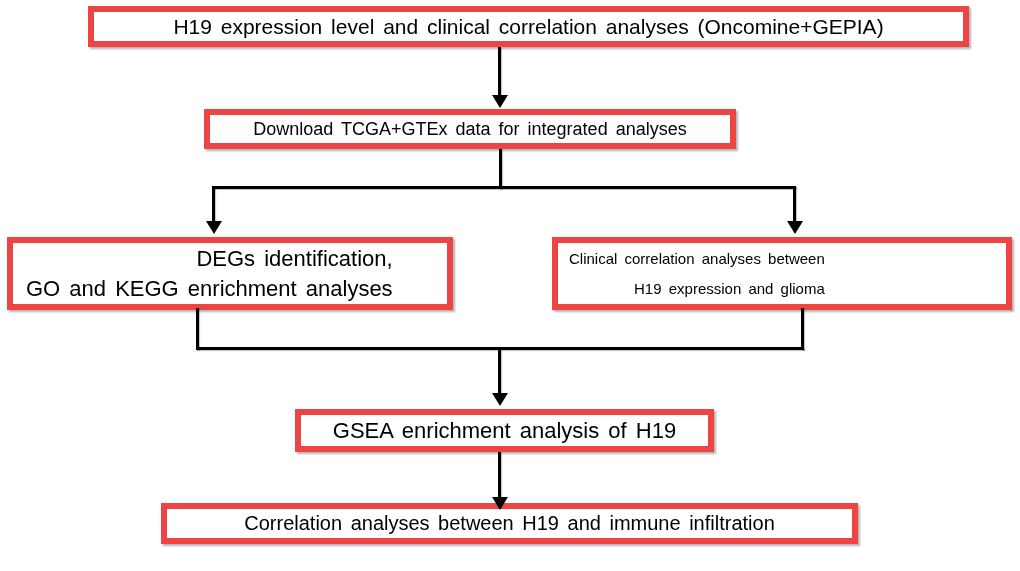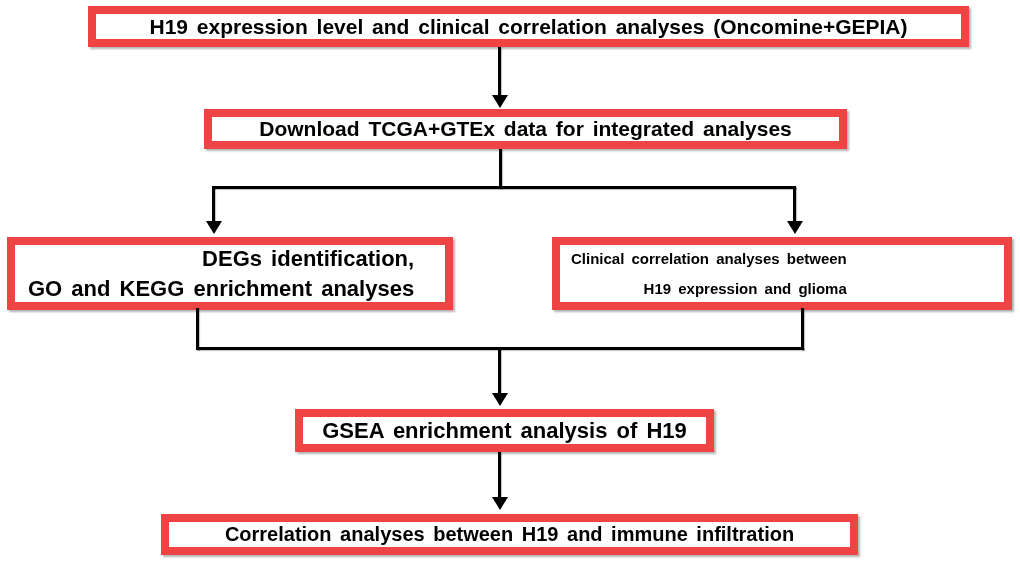--- a/index.html
+++ b/index.html
@@ -8,45 +8,45 @@
     width: 1020px;
     height: 571px;
     background: #ffffff;
     font-family: "Liberation Sans", sans-serif;
     color: #000000;
     overflow: hidden;
   }
   .fbox {
     position: absolute;
     box-sizing: border-box;
-    border: 8px solid #ef4444;
+    border: 6px solid #ef4444;
     background: #ffffff;
     box-shadow: 2px 2px 2px rgba(0,0,0,0.30);
-    font-weight: bold;
+    font-weight: normal;
     display: flex;
     align-items: center;
     justify-content: center;
     text-align: center;
     white-space: nowrap;
     word-spacing: 3px;
     letter-spacing: 0px;
   }
   .fbox.multiline {
     justify-content: flex-start;
     text-align: right;
     white-space: pre;
     line-height: 30px;
   }
   
   #box-oncomine  { left: 88px;  top: 6px;   width: 881px; height: 41px; font-size: 21px; }
-  #box-download  { left: 204px; top: 109px; width: 643px; height: 40px; font-size: 21px; }
+  #box-download  { left: 204px; top: 109px; width: 532px; height: 40px; font-size: 18px; }
   #box-degs      { left: 7px;   top: 237px; width: 446px; height: 73px; font-size: 22px; padding-left: 13px; }
   #box-clinical  { left: 552px; top: 237px; width: 460px; height: 73px; font-size: 15px; padding-left: 11px; }
   #box-gsea      { left: 295px; top: 409px; width: 419px; height: 43px; font-size: 22px; }
-  #box-immune    { left: 161px; top: 514px; width: 697px; height: 41px; font-size: 20px; }
+  #box-immune    { left: 161px; top: 503px; width: 697px; height: 41px; font-size: 20px; }
 
   
   .line {
     position: absolute;
     background: #000000;
     box-shadow: 1px 1px 1px rgba(0,0,0,0.25);
   }
   .ah { 
     position: absolute;
     width: 0; height: 0;

